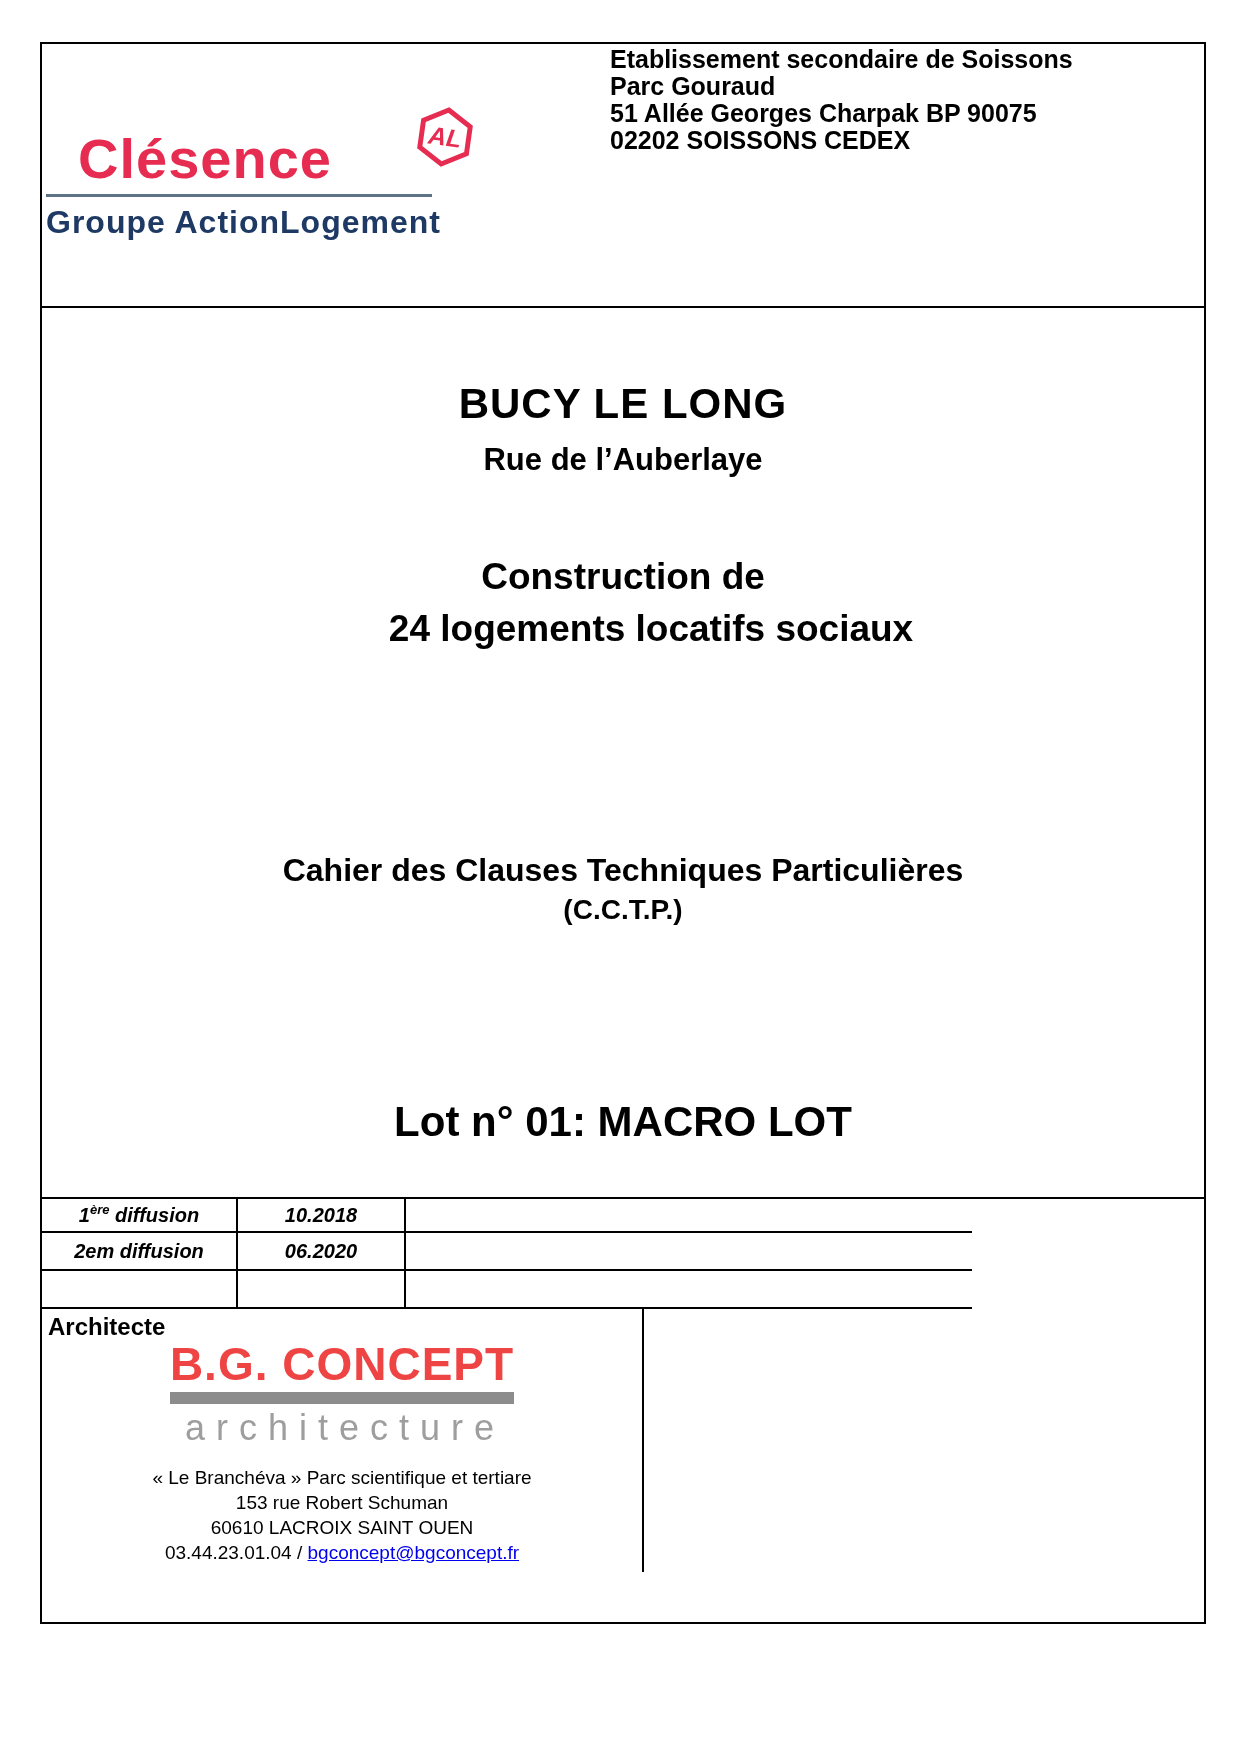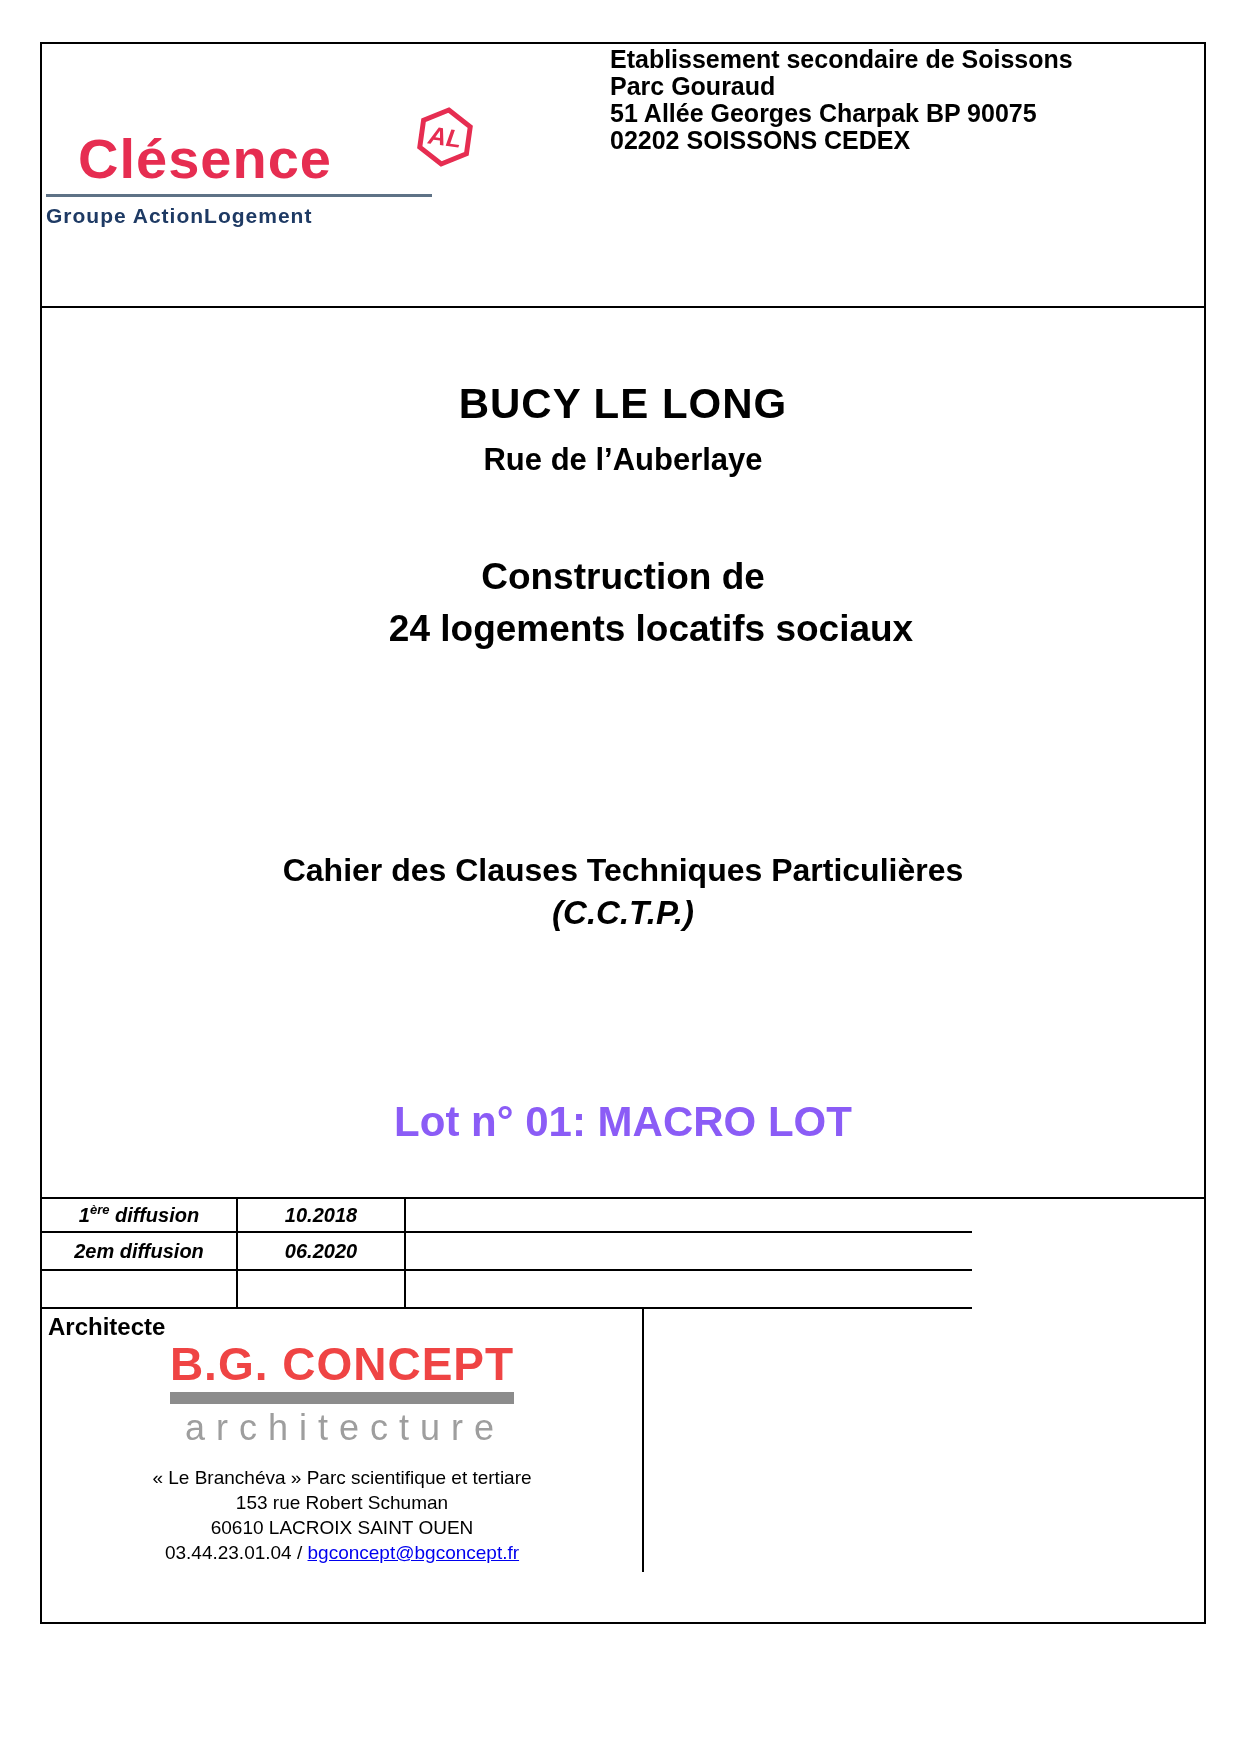--- a/index.html
+++ b/index.html
@@ -10,31 +10,31 @@
   .outer {
     position:absolute; left:40px; top:42px; width:1166px; height:1582px;
     border:2px solid #000; box-sizing:border-box;
   }
   
   .header-sec { position:absolute; left:0; top:0; width:1162px; height:262px; border-bottom:2px solid #000; }
   .clesence-brand { position:absolute; left:36px; top:82px; font-size:56px; font-weight:bold; letter-spacing:1px; color:#E62D51; }
   .al-badge { position:absolute; left:372px; top:62px; transform:rotate(8deg); }
   .al-badge text { font:italic bold 40px "Liberation Sans", sans-serif; fill:#E62D51; }
   .logo-rule { position:absolute; left:4px; top:150px; width:386px; border-top:3px solid #5E7286; }
-  .tagline { position:absolute; left:4px; top:160px; font-size:21px; font-weight:bold; letter-spacing:1px; color:#1E3A64; }
+  .tagline { position:absolute; left:4px; top:160px; font-size:32px; font-weight:bold; letter-spacing:1px; color:#1E3A64; }
   .addr { position:absolute; left:568px; top:2px; font-size:25px; font-weight:bold; line-height:27px; white-space:nowrap; }
   
   .title-sec { position:absolute; left:0; top:264px; width:1162px; height:889px; border-bottom:2px solid #000; }
   .title-sec > div { position:absolute; left:0; width:100%; text-align:center; font-weight:bold; }
   .t-city   { top:72px;  font-size:42px; letter-spacing:1px; }
   .t-street { top:134px; font-size:31px; }
   .t-proj1  { top:248px; font-size:37px; }
   .t-proj2  { top:300px; font-size:37px;padding-left:28px; }
   .t-doc    { top:544px; font-size:32px; }
-  .t-abbr   { top:586px; font-size:33px;font-style:italic; }
+  .t-abbr   { top:586px; font-size:28px; }
   .t-lot    { top:790px; font-size:42px; color:#C00000; }
   
   .diff-table { position:absolute; left:0; top:1155px; width:930px; }
   .diff-row { display:flex; border-bottom:2px solid #000; }
   .diff-row.r1 { height:32px; }
   .diff-row.r2, .diff-row.r3 { height:36px; }
   .diff-cell { display:flex; align-items:center; justify-content:center; box-sizing:border-box;
                font-size:20px; font-weight:bold; font-style:italic; }
   .c-label { width:196px; border-right:2px solid #000; }
   .c-date  { width:168px; border-right:2px solid #000; }
@@ -75,21 +75,21 @@
       </div>
     </div>
 
     <div class="title-sec">
       <div class="t-city">BUCY LE LONG</div>
       <div class="t-street">Rue de l’Auberlaye</div>
       <div class="t-proj1">Construction de</div>
       <div class="t-proj2">24 logements locatifs sociaux</div>
       <div class="t-doc">Cahier des Clauses Techniques Particulières</div>
       <div class="t-abbr">(C.C.T.P.)</div>
-      <div class="t-lot" style="color: #8b5cf6;">Lot n° 01: MACRO LOT</div>
+      <div class="t-lot" style="color: #000000;">Lot n° 01: MACRO LOT</div>
     </div>
 
     <div class="diff-table">
       <div class="diff-row r1">
         <div class="diff-cell c-label">
             <span><span>1</span><sup>ère</sup><span> diffusion</span></span>
           </div>
         <div class="diff-cell c-date">10.2018</div>
         <div class="diff-cell c-note"></div>
       </div>

